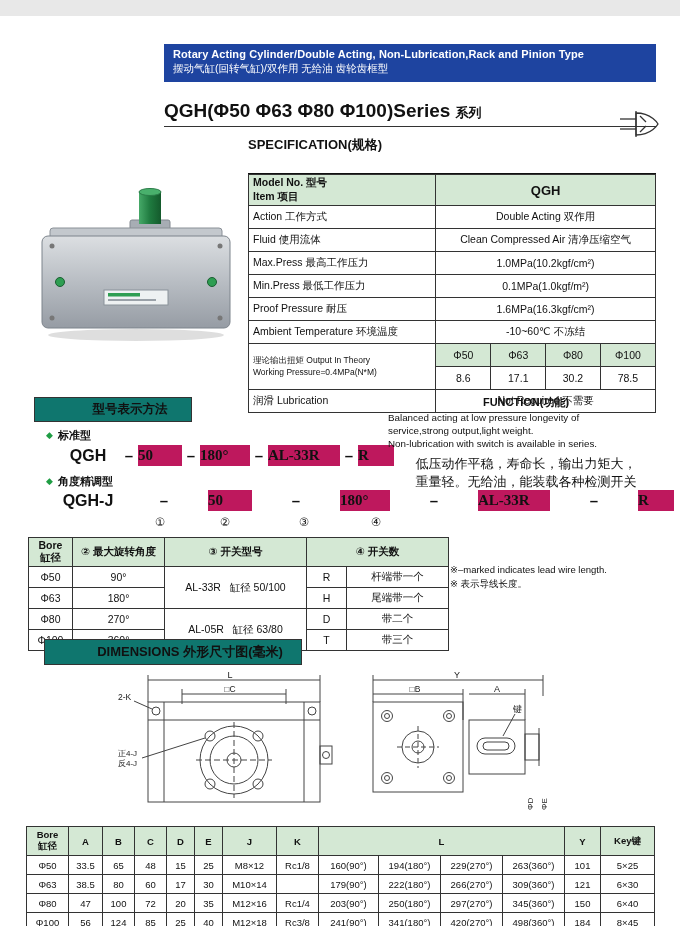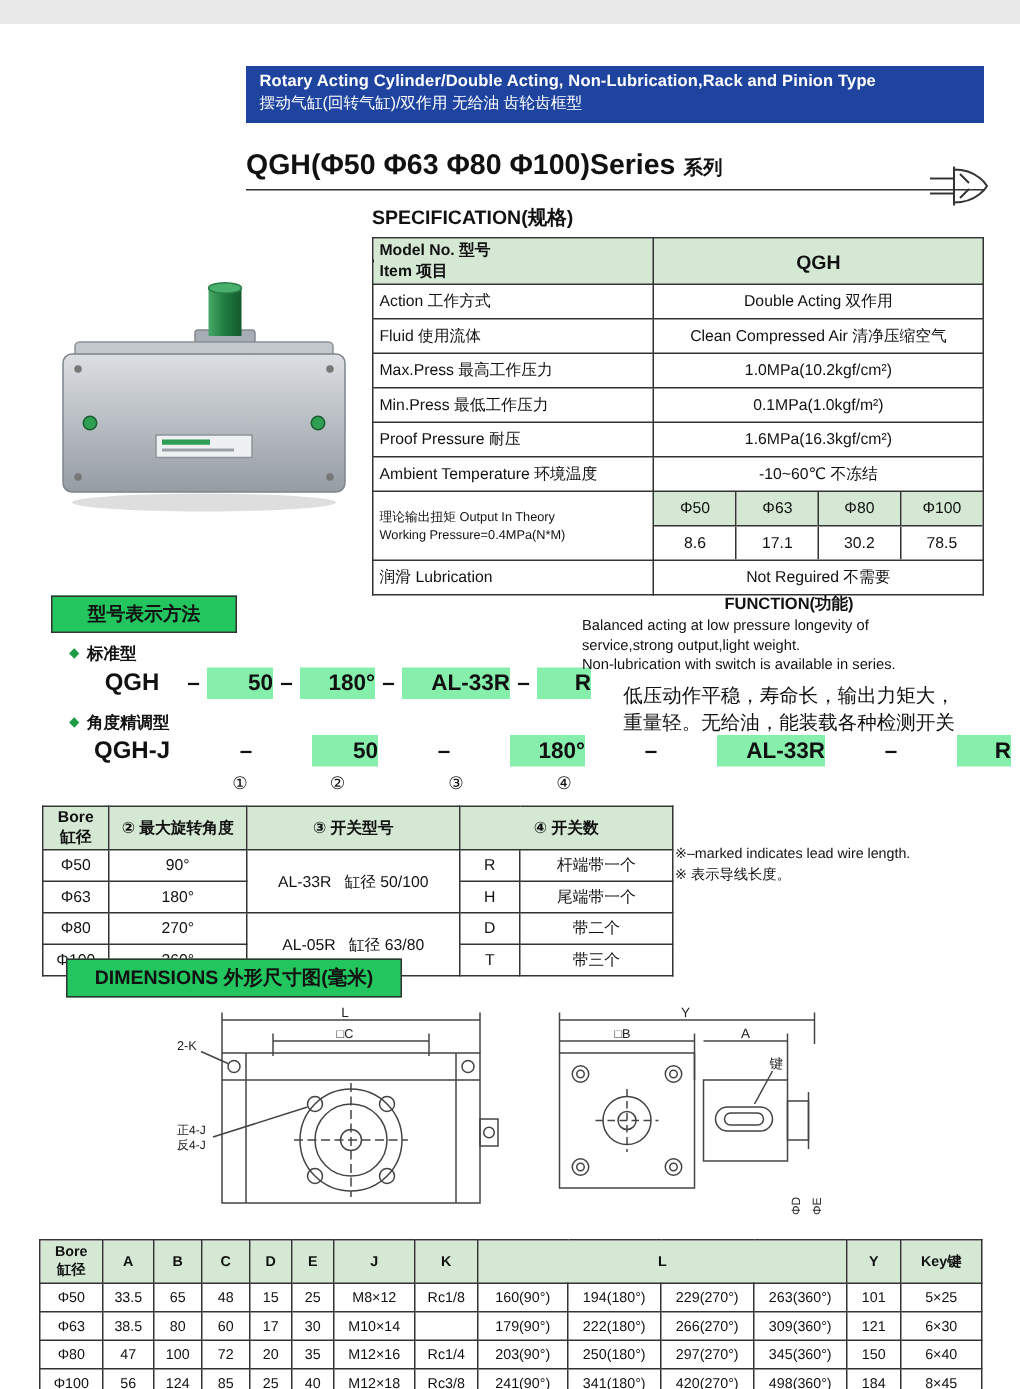--- a/index.html
+++ b/index.html
@@ -22,41 +22,42 @@
   }
   .series-block h1 { position:absolute; left:0; bottom:4px; margin:0; font-size:19px; font-weight:bold; }
   .series-block .suffix { font-size:13px; font-weight:bold; }
   .actuator-icon { position:absolute; left:618px; top:92px; }
 
   
   .spec-head { position:absolute; left:248px; top:120px; width:408px; }
   .spec-head h2 { margin:0; font-size:13px; font-weight:bold; padding-bottom:19px; border-bottom:2.5px solid #111; }
 
   table { border-collapse:collapse; }
-  .spec-table { position:absolute; left:248px; top:142px; width:408px; table-layout:fixed; font-size:10.5px; }
+  .spec-table { position:absolute; left:248px; top:158px; width:408px; table-layout:fixed; font-size:10.5px; }
   .spec-table td { border:1px solid #333; height:20px; padding:1px 4px; text-align:center; overflow:hidden; }
   .spec-table td:first-child { text-align:left; }
   .spec-table .head-row td { background:#d4e8d4; height:26px; font-weight:bold; }
   .spec-table .model-cell { text-align:center !important; font-size:13px; }
   .torque-label { font-size:8.5px; line-height:1.3; }
   .torque-cell { padding:0 !important; }
   .inner { width:100%; height:100%; table-layout:fixed; font-size:10.5px; }
   .inner td { border:0; border-left:1px solid #333; height:20px; text-align:center !important; }
   .inner td:first-child { border-left:0; }
   .inner tr.vals td { border-top:1px solid #333; }
   .inner tr.sizes td { background:#d4e8d4; }
 
   
   .photo { position:absolute; left:34px; top:168px; }
 
   
   .green-box {
-    position:absolute; background:#22c55e; border:1px solid #333;
+    position:absolute; background:#0f766e; border:1px solid #333;
     display:flex; align-items:center; justify-content:center;
     font-weight:bold;
+    padding-left:34px;
   }
   .model-title-box { left:34px; top:381px; width:122px; height:23px; font-size:12.5px; }
   .dim-title-box   { left:44px; top:623px; width:222px; height:24px; font-size:13px; }
 
   
   .func-block { position:absolute; left:388px; top:379px; width:276px; }
   .func-block h3 { margin:0 0 2px 0; font-size:11px; font-weight:bold;text-align:center; }
   .func-block .en { font-size:9.8px; line-height:1.32; }
   .func-block .zh { font-size:13px; line-height:1.4; margin-top:4px;text-align:center; }
 
@@ -66,21 +67,21 @@
   .bullet-fine { left:46px; top:458px; }
   .diamond { color:#1f9d44; font-size:9px; margin-right:5px; vertical-align:1px; }
   .code-grid {
     position:absolute; display:grid;
     grid-template-columns:64px 18px 44px 18px 50px 18px 72px 18px 36px;
     align-items:center; justify-items:center;
     font-weight:bold; font-size:15px;
   }
   .code-std  { left:56px; top:429px; }
   .code-fine { left:56px; top:474px;gap:35px; }
-  .code-grid .part { background:#86efac; width:100%; text-align:right; padding:2px 0; }
+  .code-grid .part { background:#be185d; width:100%; text-align:left; padding:2px 0;font-family:Liberation Serif, serif; }
   .code-grid .base { background:none; font-size:16px; }
   .code-grid .dash { font-weight:bold; }
   .indices-grid { left:56px; top:499px; font-size:11.5px; font-weight:normal; }
 
   
   .sel-table { position:absolute; left:28px; top:521px; width:420px; table-layout:fixed; font-size:10.5px; }
   .sel-table th, .sel-table td { border:1px solid #333; padding:1px 3px; text-align:center; height:18px; overflow:hidden; }
   .sel-table thead th { background:#d4e8d4; font-weight:bold; height:22px; }
   .pre { white-space:pre-line; }
   .prehard { white-space:pre; }

